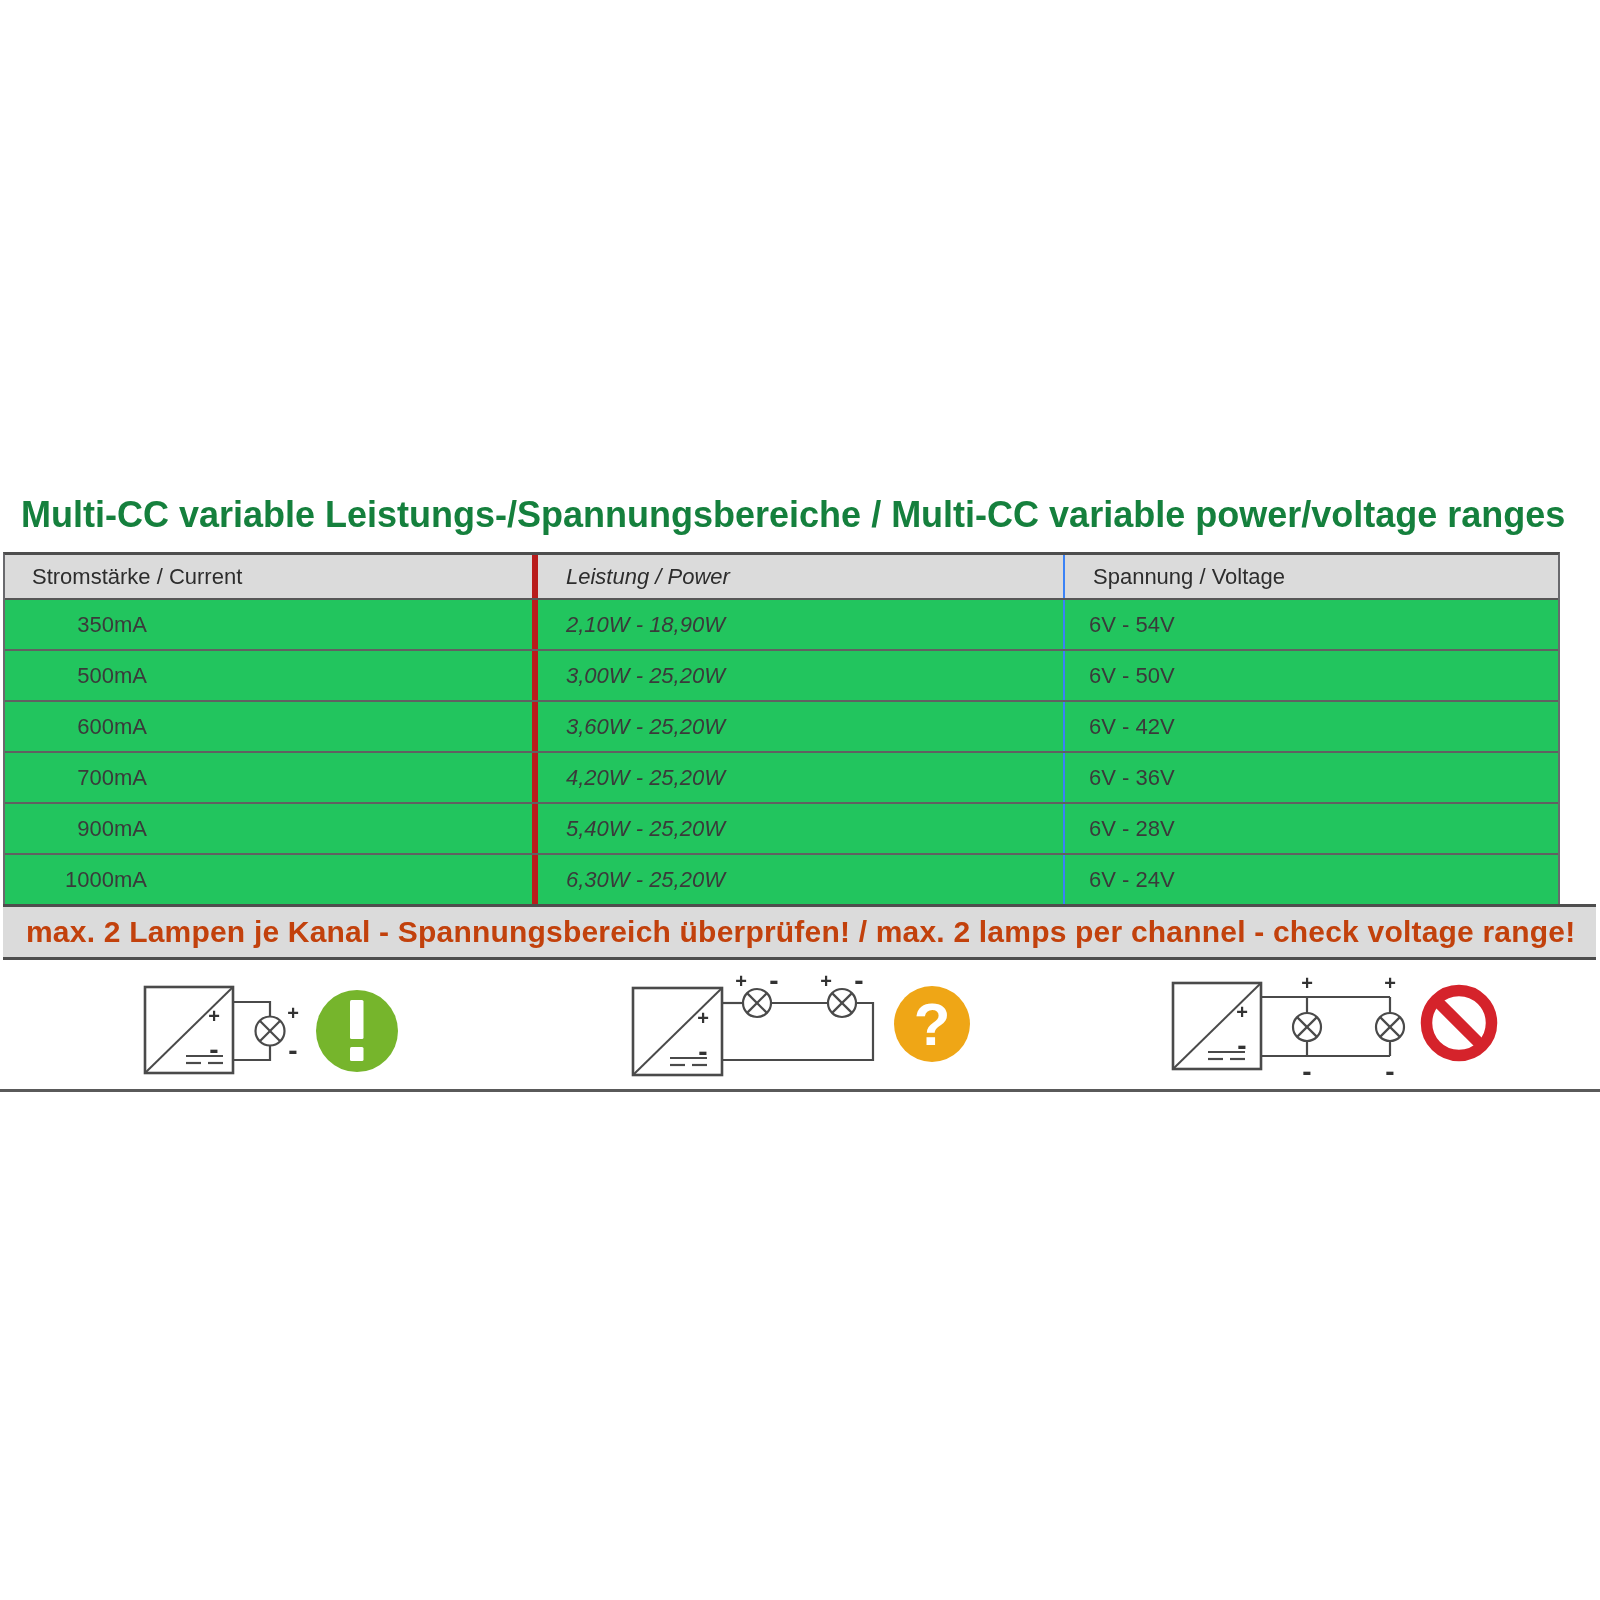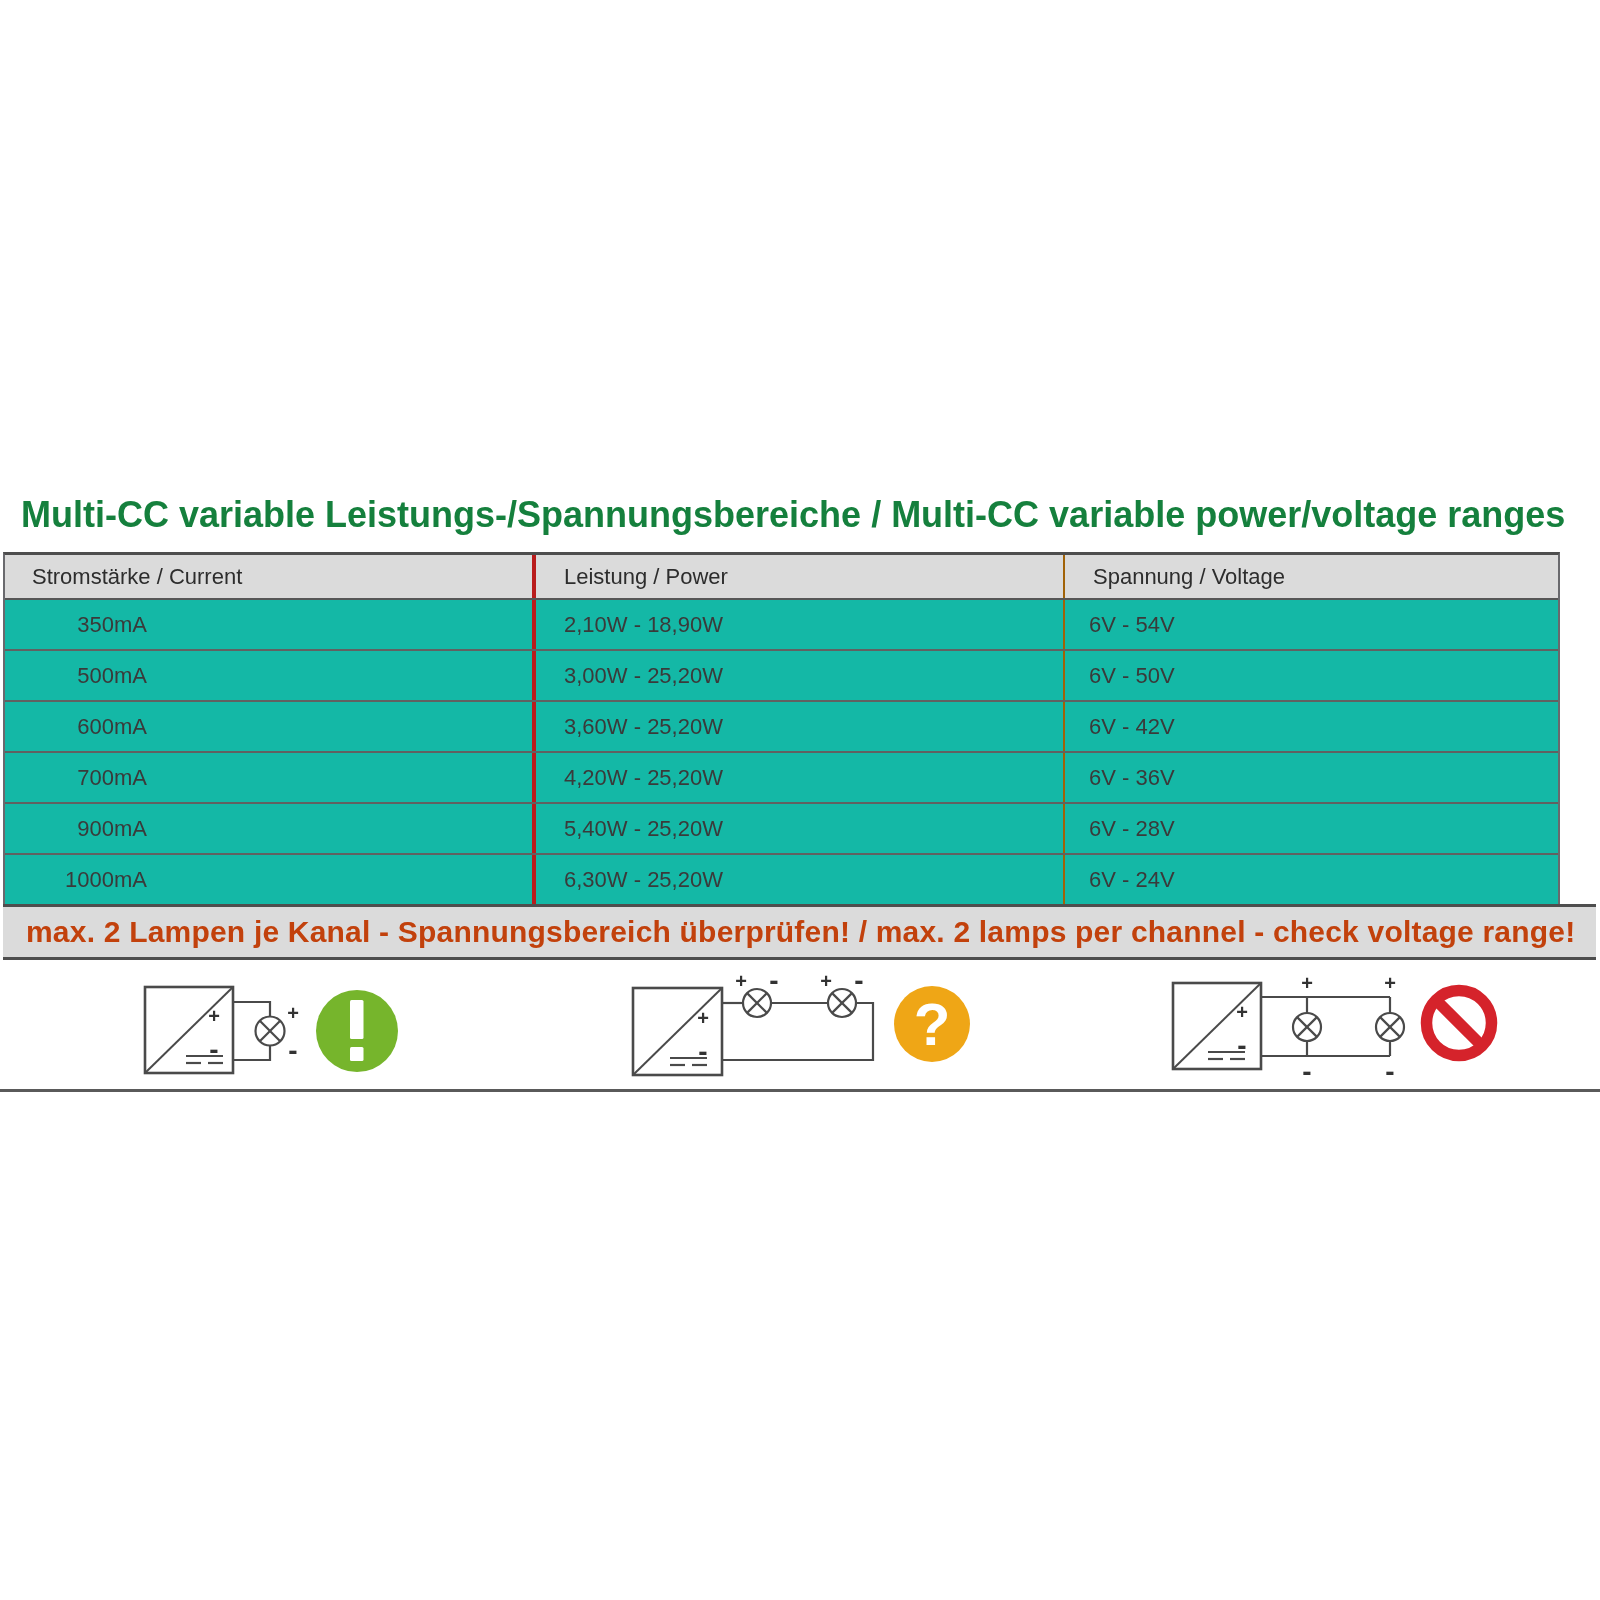--- a/index.html
+++ b/index.html
@@ -7,26 +7,26 @@
   .stage{position:relative;width:1600px;height:1600px;background:#ffffff;}
 
   .doc-title{position:absolute;left:21px;top:494px;width:1560px;
              font-size:36px;font-weight:bold;color:#15803d;letter-spacing:0px;white-space:nowrap;}
 
   .datatable{position:absolute;left:3px;top:552px;width:1557px;
              border-top:3px solid #4e4e4e;border-left:2px solid #69696d;border-right:2px solid #69696d;
              box-sizing:border-box;font-size:22px;color:#3a3a3a;}
   .trow{display:flex;width:100%;box-sizing:border-box;}
   .thead-row{height:45px;line-height:43px;background:#dbdbdb;border-bottom:2px solid #565656;color:#2d2d2d;}
-  .data-row{height:51px;line-height:49px;background:#14b8a6;border-bottom:2px solid #616161;}
+  .data-row{height:51px;line-height:49px;background:#22c55e;border-bottom:2px solid #616161;}
   .data-row:last-child{border-bottom:none;height:49px;}
   .cell{box-sizing:border-box;overflow:hidden;white-space:nowrap;}
   .c1{width:527px;}
-  .c2{width:531px;border-left:4px solid #b91c1c;}
-  .c3{flex:1;border-left:2px solid #a16207;}
+  .c2{width:531px;border-left:6px solid #b91c1c;font-style:italic;}
+  .c3{flex:1;border-left:2px solid #3b82f6;}
   .thead-row .c1{padding-left:27px;}
   .thead-row .c2,.thead-row .c3{padding-left:28px;}
   .cur-wrap{display:inline-block;width:142px;text-align:right;}
   .data-row .c2{padding-left:28px;}
   .data-row .c3{padding-left:24px;}
 
   .banner{position:absolute;left:3px;top:904px;width:1593px;height:56px;box-sizing:border-box;
           background:#dbdbdb;border-top:3px solid #4e4e4e;border-bottom:3px solid #4e4e4e;
           font-size:30px;font-weight:bold;color:#c2410c;line-height:50px;padding-left:23px;
           white-space:nowrap;letter-spacing:0.2px;}

